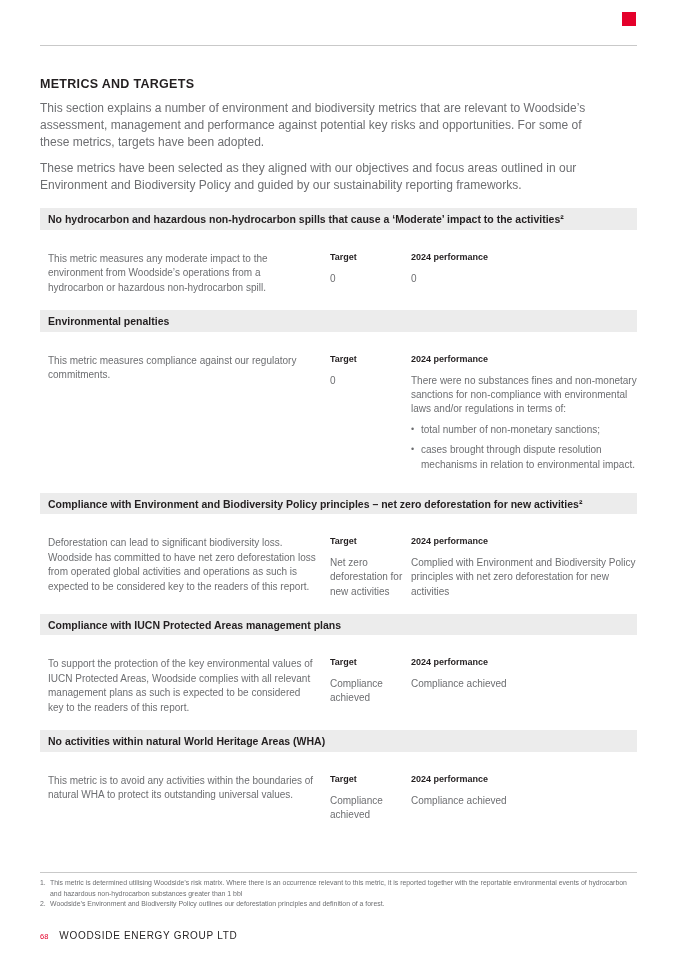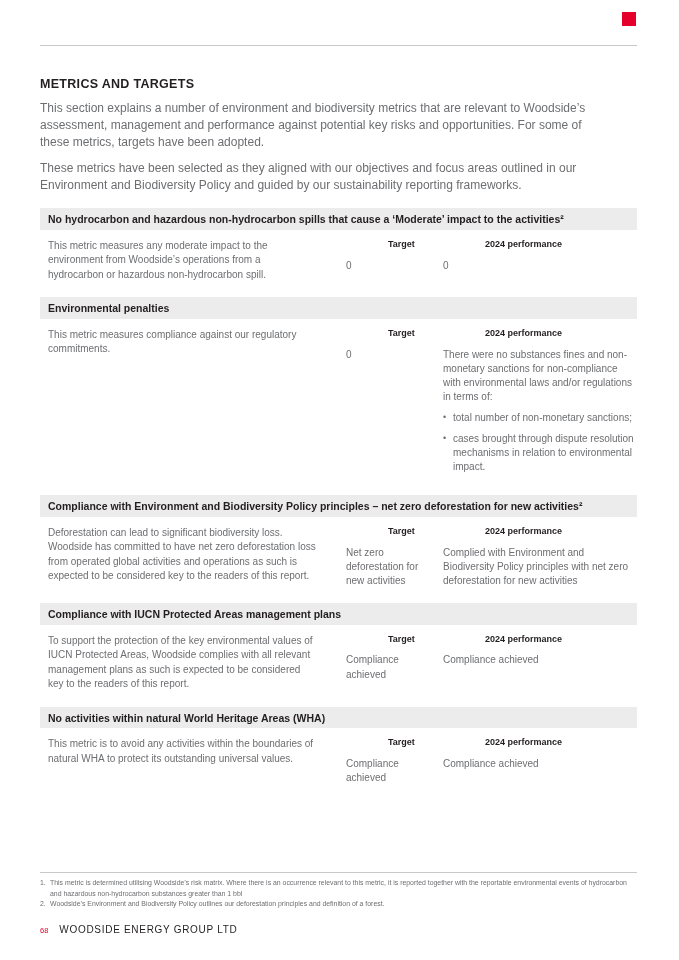--- a/index.html
+++ b/index.html
@@ -32,27 +32,27 @@
   .metric-header {
     background:#ececec;
     color:#231f20;
     font-size:10.5px; font-weight:bold;
     padding:5px 8px 4px 8px;
     line-height:1.2;
   }
   .metric-body {
     display:grid;
     grid-template-columns:280px 79px 1fr;
-    column-gap:18px;
-    padding:9px 0 13px 8px;
+    column-gap:2px;
+    padding:22px 0 13px 8px;
   }
   .desc { font-size:10px; line-height:1.45; color:#6d6e71; padding-right:12px; }
   .col-label {
     font-size:9px; font-weight:bold; color:#231f20;
-    margin-bottom:9px; line-height:1.2;margin-left:42px;
+    margin-bottom:9px; line-height:1.2;
   }
   .col-value { font-size:10px; line-height:1.42; color:#6d6e71; }
 
   ul.bullets { list-style:none; margin-top:7px; }
   ul.bullets li {
     position:relative; padding-left:10px;
     font-size:10px; line-height:1.42; color:#6d6e71;
     margin-bottom:6px;
   }
   ul.bullets li::before {
@@ -72,21 +72,21 @@
   .footnotes {
     position:absolute; left:40px; right:42px; bottom:50px;
     border-top:1px solid #c9c9c9;
     padding-top:5px;
   }
   .footnote { display:flex; font-size:6.9px; line-height:1.55; color:#6d6e71; }
   .fn-num { width:10px; flex:0 0 10px; }
   .fn-text { flex:1; }
 
   .footer {
-    position:absolute; left:40px; bottom:25px;
+    position:absolute; left:40px; bottom:19px;
     display:flex; align-items:baseline; gap:11px;
   }
   .page-num { color:#e4002b; font-size:7.5px; }
   .company { color:#231f20; font-size:10px; letter-spacing:0.7px; }
 </style>
 </head>
 <body>
 
 <div class="page">
 

